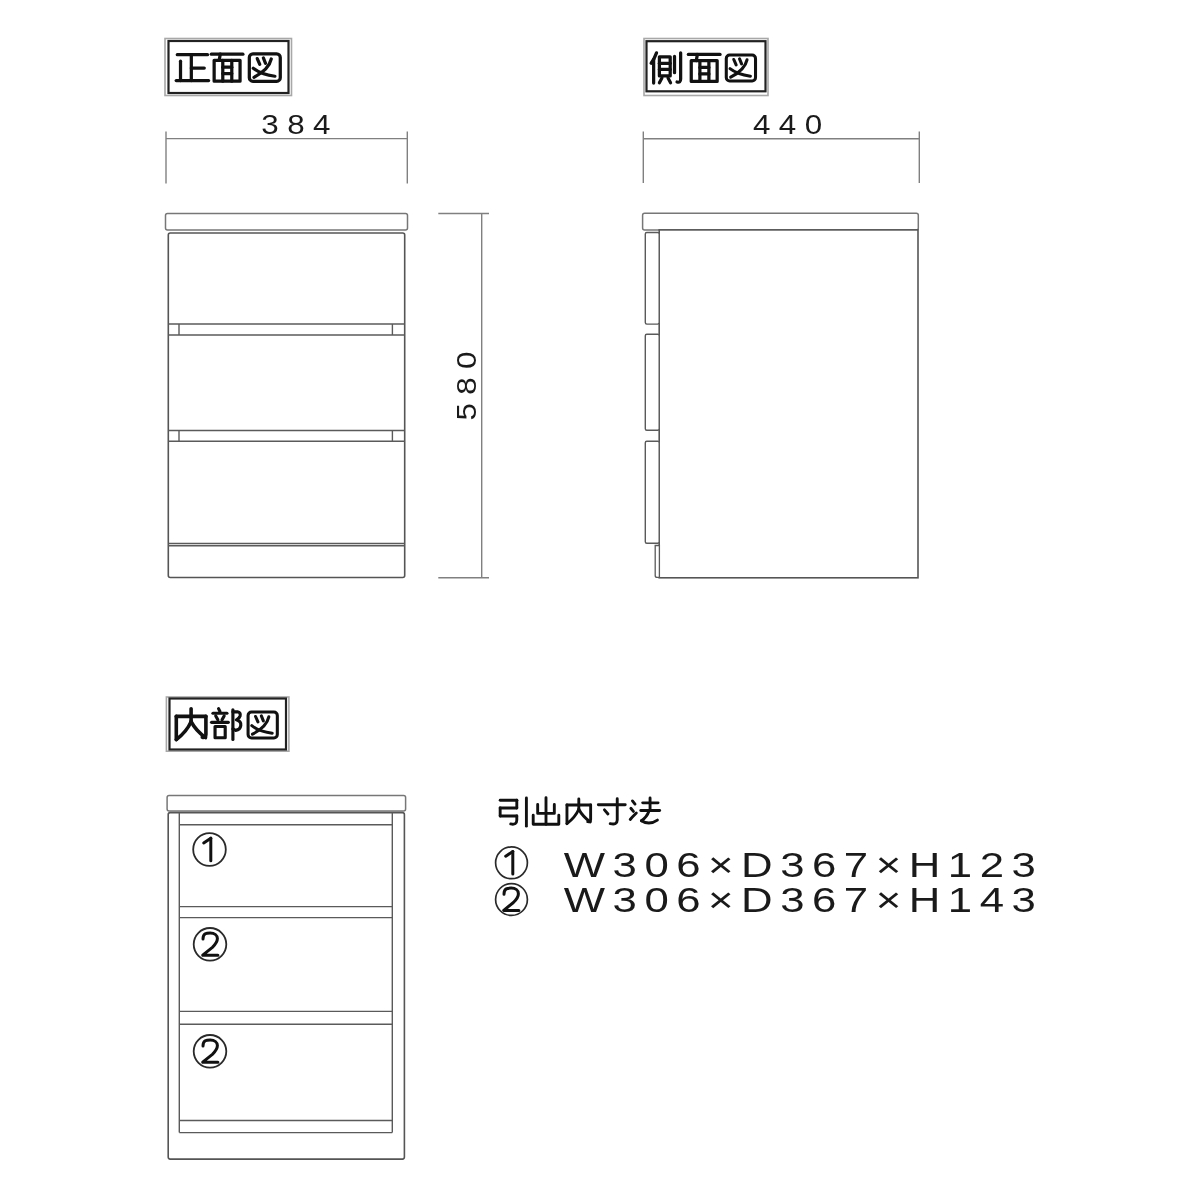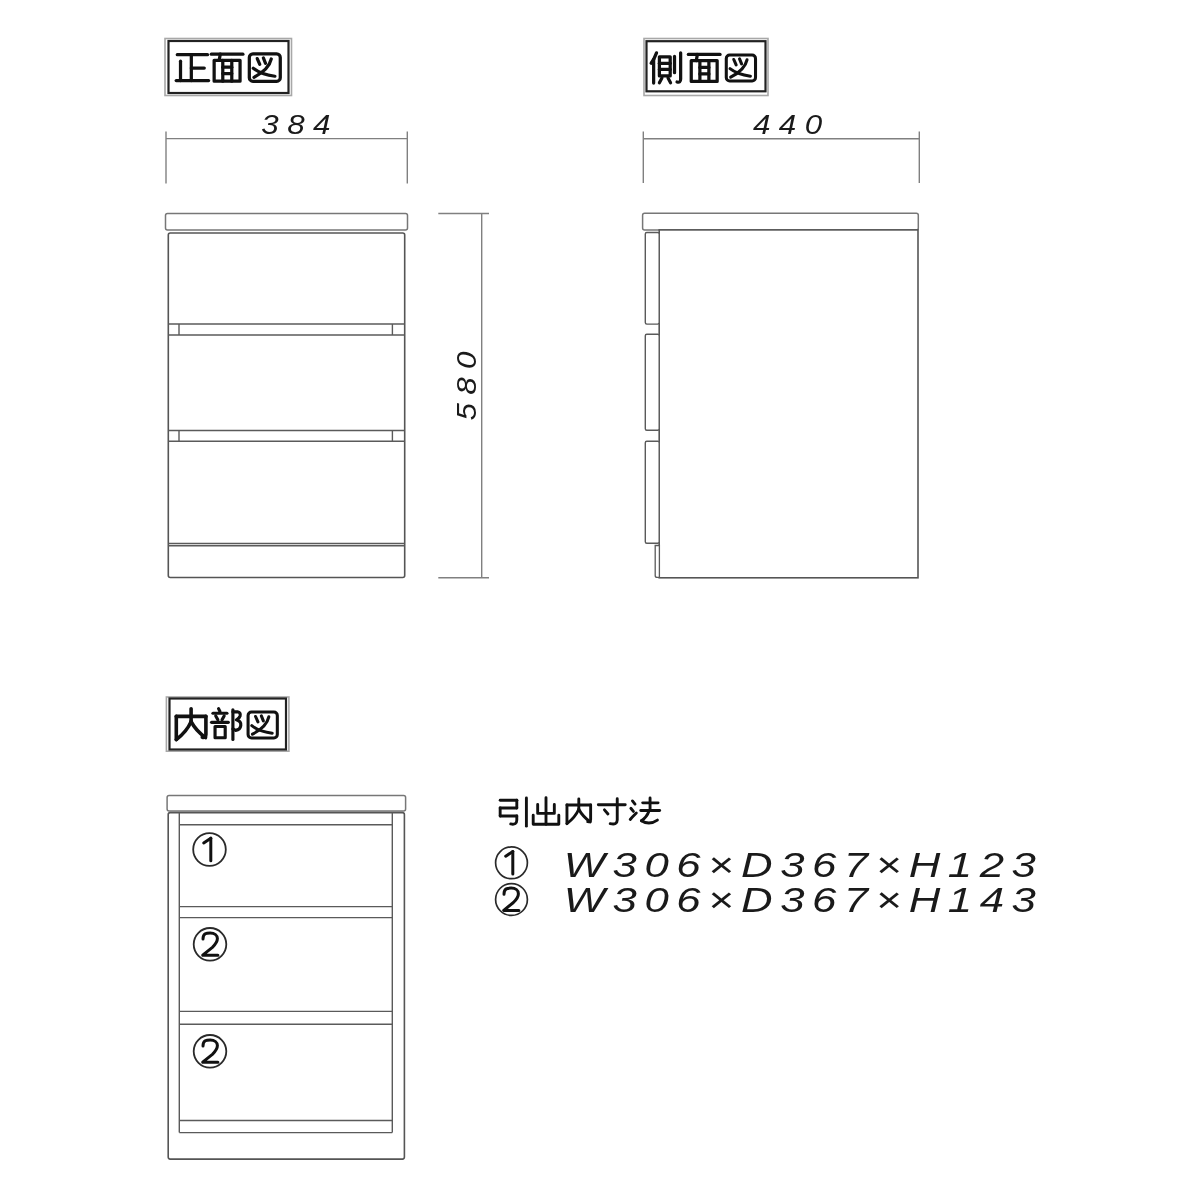--- a/index.html
+++ b/index.html
@@ -1,16 +1,16 @@
 <!DOCTYPE html>
 <html><head>
 <meta charset="utf-8">
 <style>
 html,body{margin:0;padding:0;background:#ffffff;}
-#page{width:1200px;height:1200px;position:relative;background:#ffffff;font-style:italic;}
+#page{width:1200px;height:1200px;position:relative;background:#ffffff;}
 text{font-family:"Liberation Sans", sans-serif;fill:#1a1a1a;}
 </style>
 </head>
 <body>
 <div id="page">
 <svg width="1200" height="1200" viewBox="0 0 1200 1200" xmlns="http://www.w3.org/2000/svg">
 <defs>
 <g id="kz-sei" fill="none" stroke-linecap="round" stroke-linejoin="round">
 <path d="M8,15 H92"></path>
           <path d="M47,15 V87"></path>

